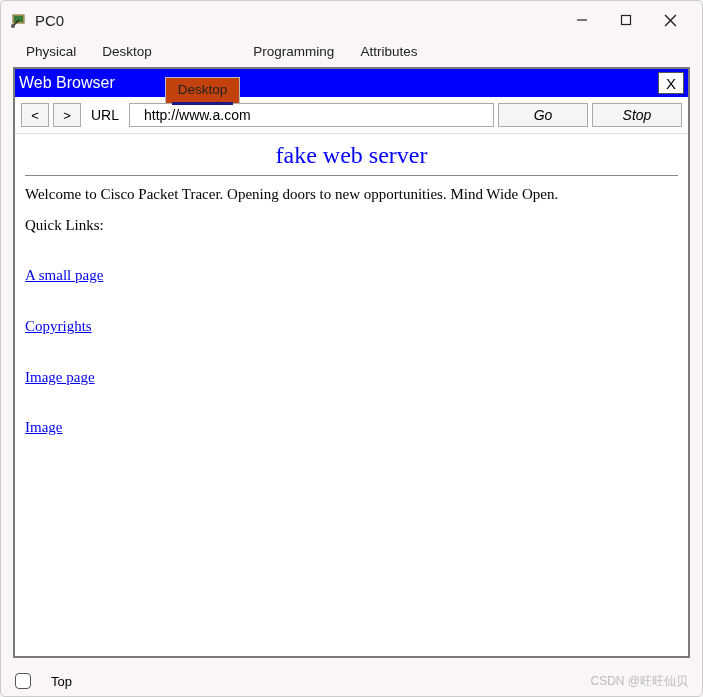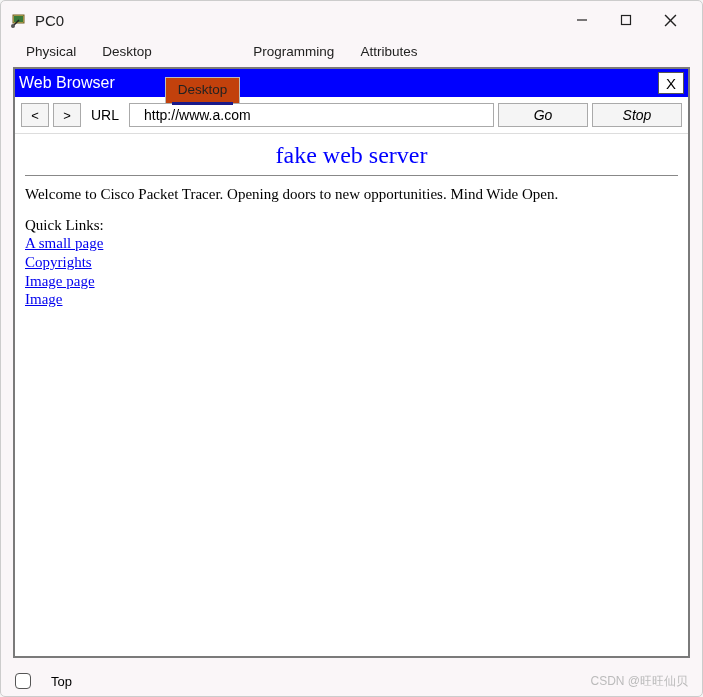--- a/index.html
+++ b/index.html
@@ -173,21 +173,21 @@
       border: none;
       border-top: 1px solid #888;
       margin: 4px 0 10px 0;
     }
     .page p { margin: 0 0 14px 0; }
     .page a {
       color: #0000ee;
       text-decoration: underline;
       display: inline;
     }
-    .links div { line-height: 1.25; }
+    .links div { line-height: 1.25; margin-top: 32px; }
     .bottombar {
       height: 30px;
       display: flex;
       align-items: center;
       padding: 0 14px;
       gap: 20px;
     }
     .checkbox {
       width: 16px;
       height: 16px;

